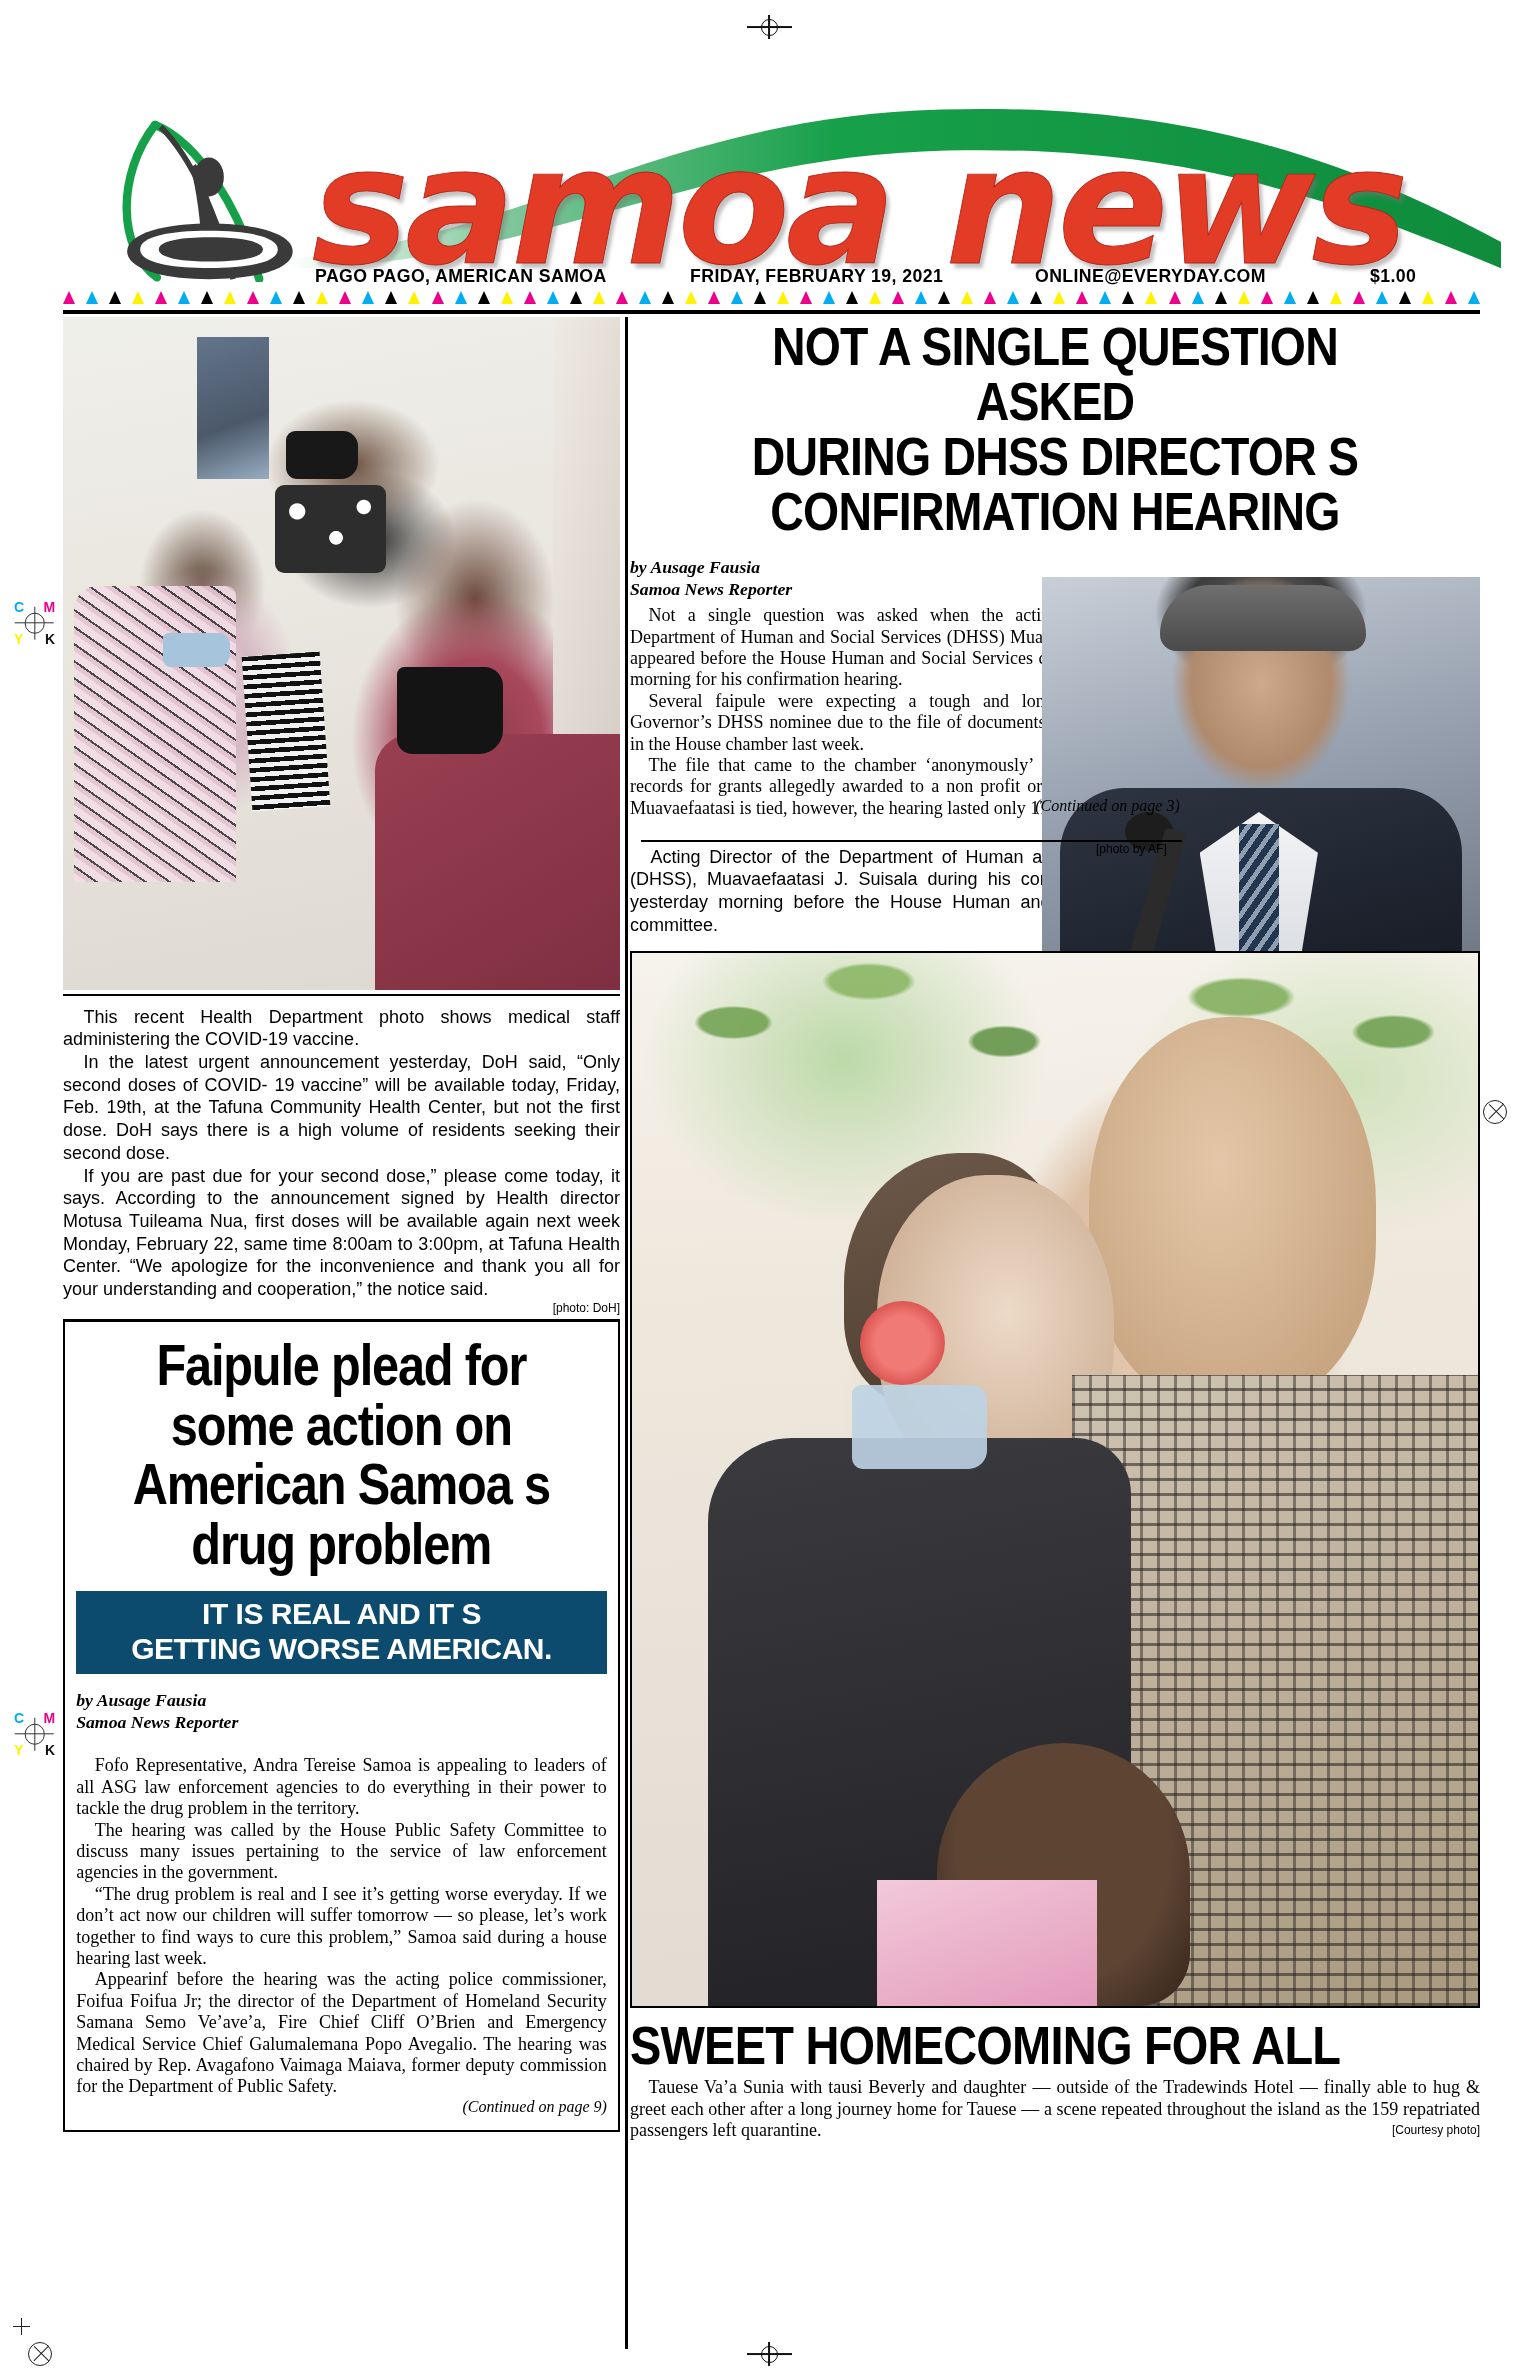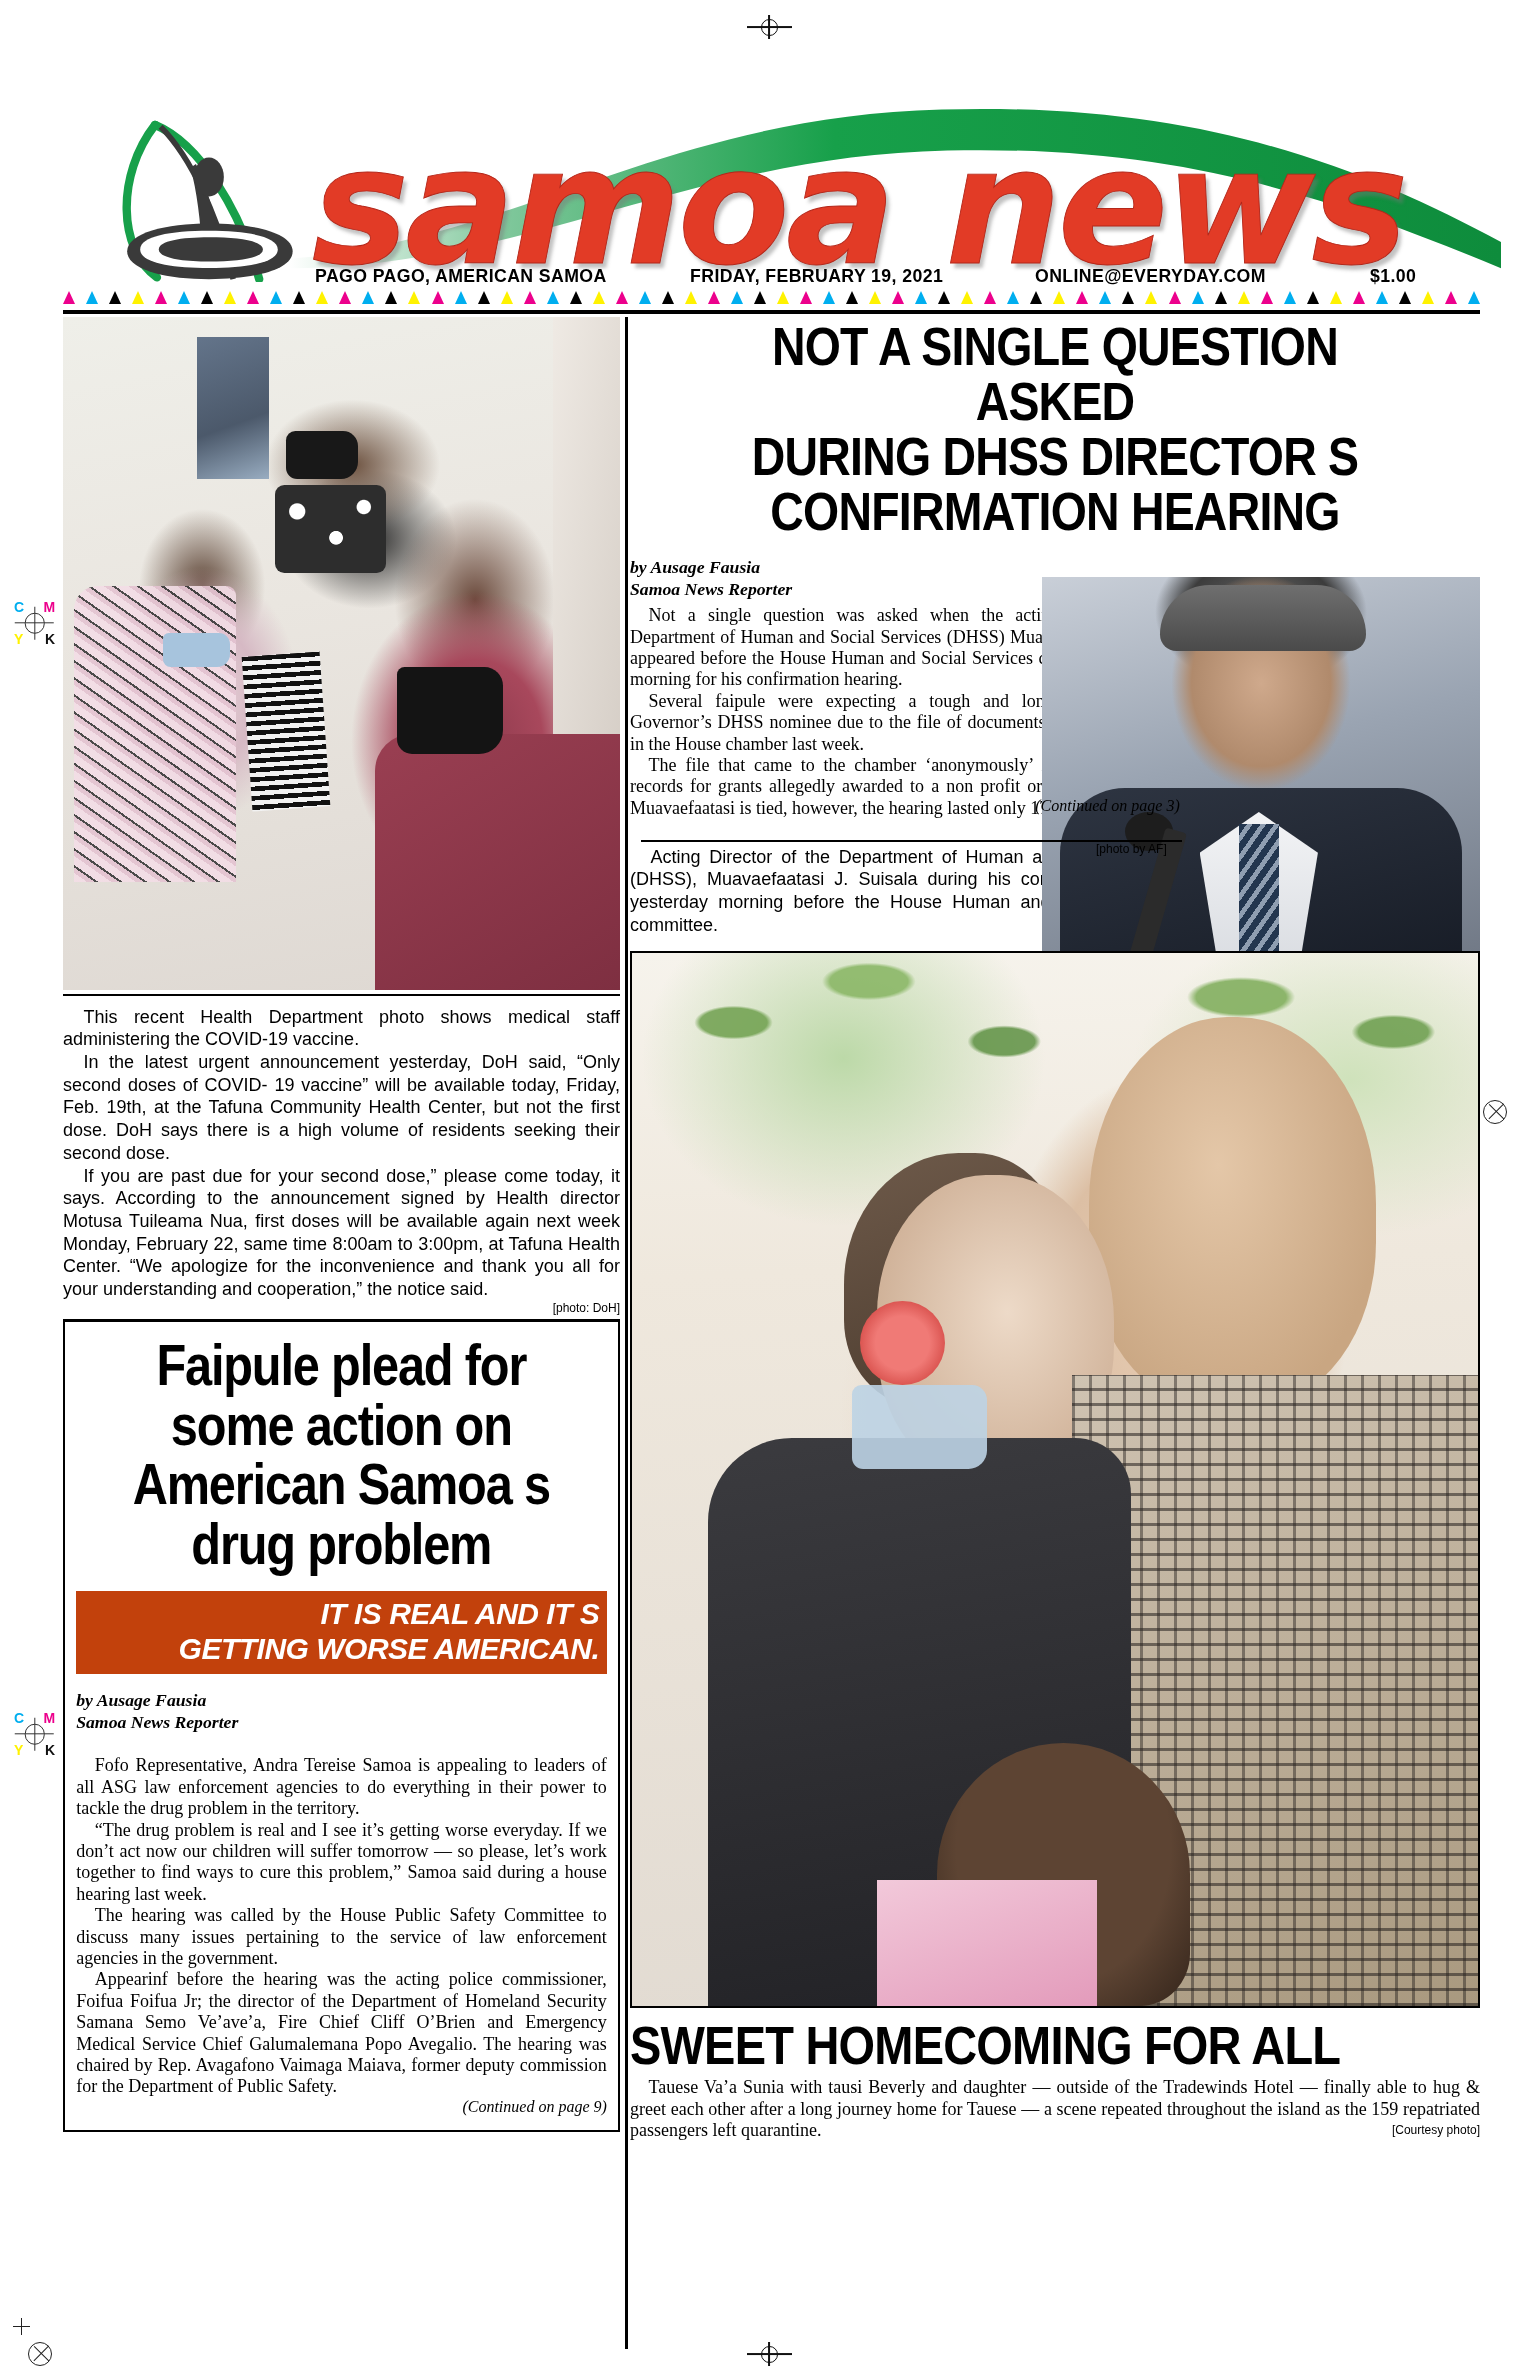--- a/index.html
+++ b/index.html
@@ -346,30 +346,29 @@
   .credit {
     font-family: "Liberation Sans", sans-serif;
     font-size: 12px; color: #000; white-space: nowrap;
   }
   .contd {
     font-family: "Liberation Serif", serif;
     font-style: italic; font-size: 16px; color: #000; white-space: nowrap;
   }
 
   .red-banner {
-    background: #c2410c;
+    background: #0c4a6e;
     color: #ffffff;
     font-family: "Liberation Sans", sans-serif;
     font-weight: bold;
     font-size: 30px;
     line-height: 1.14;
-    text-align: right;
+    text-align: center;
     letter-spacing: -0.5px;
     padding: 6.5px 7.5px 8.4px 7.5px;
-    font-style: italic;
   }
 
   .hairline { background:#000; position:absolute; }
 </style>
 </head>
 <body>
 
 <div class="regmark-center" style="left:741px; top:17px;">
   <span class="ring"></span>
 </div>
@@ -538,22 +537,22 @@
       <div>GETTING WORSE AMERICAN.</div>
     </div>
 
     <div class="byline" style="margin-top:15px;">
       <div>by Ausage Fausia</div>
       <div>Samoa News Reporter</div>
     </div>
 
     <div class="body-serif" style="margin-top:22px;">
       <p>Fofo Representative, Andra Tereise Samoa is appealing to leaders of all ASG law enforcement agencies to do everything in their power to tackle the drug problem in the territory.</p>
+      <p>The hearing was called by the House Public Safety Committee to discuss many issues pertaining to the service of law enforcement agencies in the government.</p>
       <p>“The drug problem is real and I see it’s getting worse everyday. If we don’t act now our children will suffer tomorrow — so please, let’s work together to find ways to cure this problem,” Samoa said during a house hearing last week.</p>
-      <p>The hearing was called by the House Public Safety Committee to discuss many issues pertaining to the service of law enforcement agencies in the government.</p>
       <p>Appearinf before the hearing was the acting police commissioner, Foifua Foifua Jr; the director of the Department of Homeland Security Samana Semo Ve’ave’a, Fire Chief Cliff O’Brien and Emergency Medical Service Chief Galumalemana Popo Avegalio. The hearing was chaired by Rep. Avagafono Vaimaga Maiava, former deputy commission for the Department of Public Safety.</p>
     </div>
 
     <div style="position:relative; height:20.5px;">
       <span class="contd" style="position:absolute; right:0; top:0;">(Continued on page 9)</span>
     </div>
   </div>
 </div>
 
 <div class="right-col">

